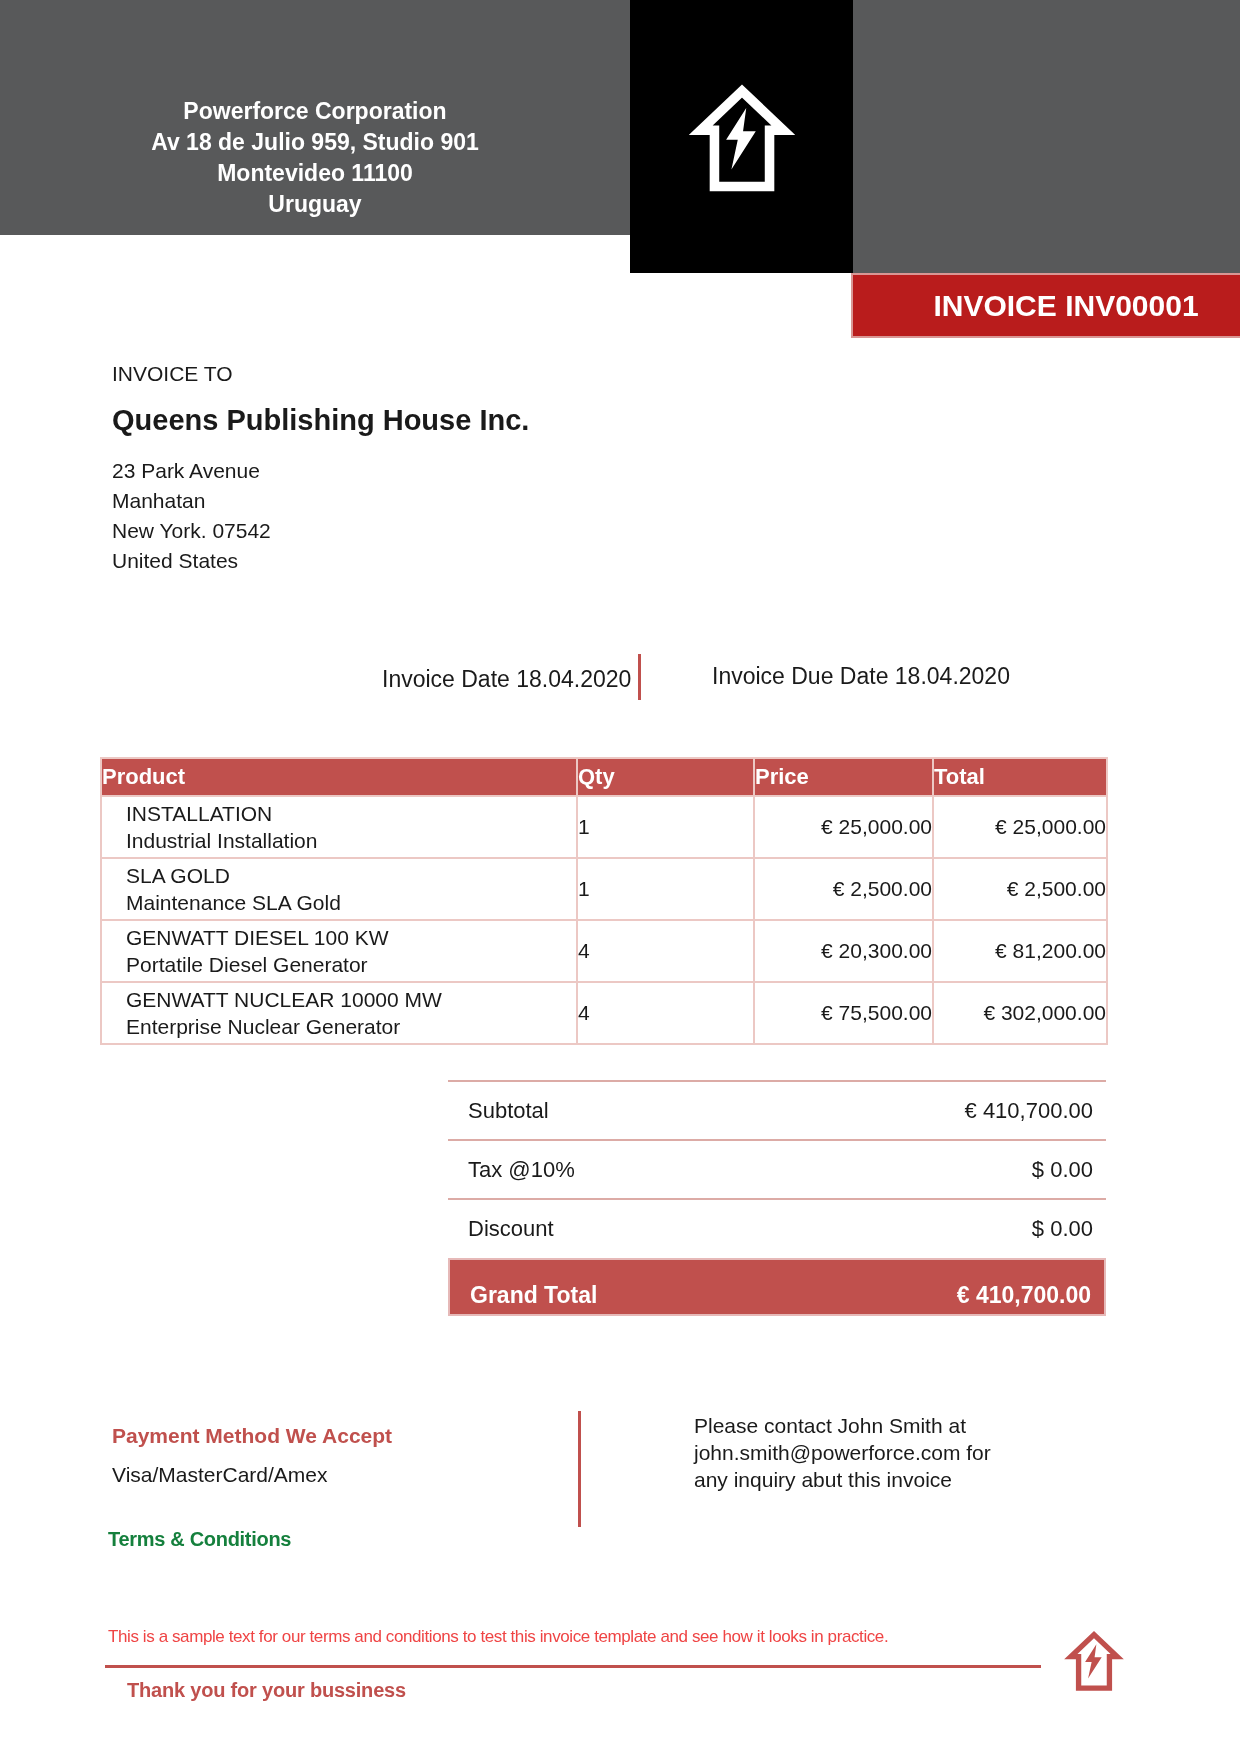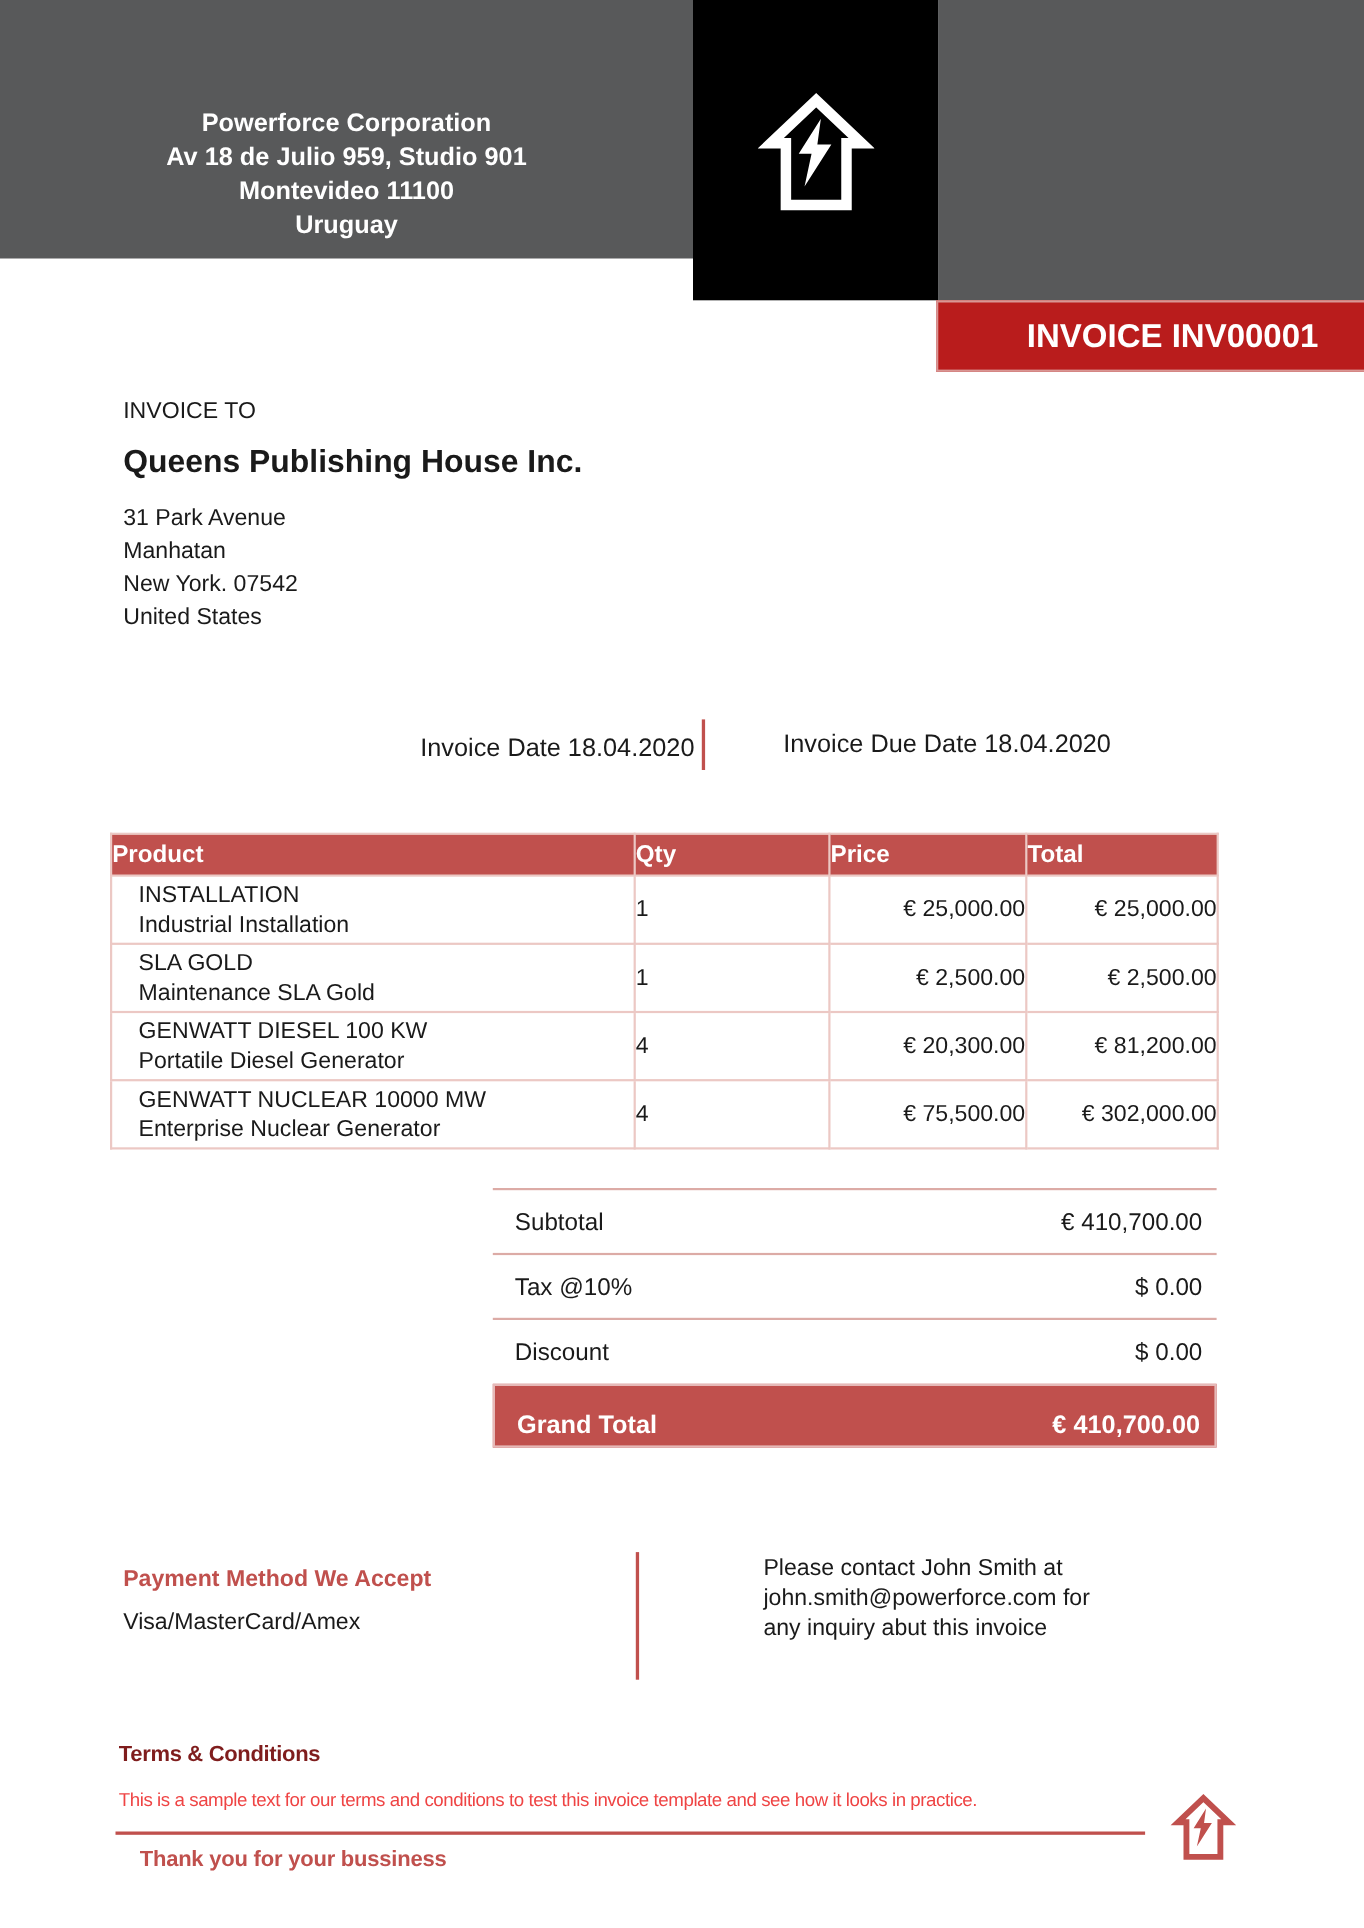--- a/index.html
+++ b/index.html
@@ -45,22 +45,22 @@
           height:57px; border-top:2px solid #dcaba6; padding:0 13px 0 20px; }
   .grand { margin-top:1px; height:58px; background:#c0504d; border:2px solid #e6b9b8;
            box-sizing:border-box; display:flex; justify-content:space-between; align-items:center;
            color:#fff; font-weight:bold; font-size:23px; padding:16px 13px 0 20px; }
   
   .pay-head    { position:absolute; left:112px; top:1424px; font-size:21px; font-weight:bold; color:#c0504d; }
   .pay-methods { position:absolute; left:112px; top:1463px; font-size:21px; }
   .pc-divider  { position:absolute; left:578px; top:1411px; width:3px; height:116px; background:#c0504d; }
   .contact     { position:absolute; left:694px; top:1412px; font-size:21px; line-height:27px; }
   
-  .terms-head { position:absolute; left:108px; top:1584px; font-size:20px; font-weight:bold;
-                color:#7f1d1d; letter-spacing:-0.3px; }
+  .terms-head { position:absolute; left:108px; top:1528px; font-size:20px; font-weight:bold;
+                color:#15803d; letter-spacing:-0.3px; }
   .terms-body { position:absolute; left:108px; top:1627px; width:960px; font-size:17px;
                 color:#ef4444; letter-spacing:-0.4px; }
   .footer-rule { position:absolute; left:105px; top:1665px; width:936px; height:3px; background:#c0504d; }
   .thanks { position:absolute; left:108px; top:1679px; font-size:20px; font-weight:bold;
             color:#c0504d; letter-spacing:-0.2px;margin-left:19px; }
   .footer-logo { position:absolute; left:1062px; top:1624px; }
 </style>
 </head>
 <body>
 
@@ -82,21 +82,21 @@
       </svg>
     </span>
   </div>
   <div class="banner">
     <span>INVOICE INV00001</span>
   </div>
 
   <div class="invto-label">INVOICE TO</div>
   <div class="invto-name">Queens Publishing House Inc.</div>
   <div class="invto-addr">
-    <div>31 Park Avenue</div>
+    <div>23 Park Avenue</div>
     <div>Manhatan</div>
     <div>New York. 07542</div>
     <div>United States</div>
   </div>
 
   <div class="date-invoice">Invoice Date 18.04.2020</div>
   <div class="date-divider"></div>
   <div class="date-due">Invoice Due Date 18.04.2020</div>
 
   <table class="items">

